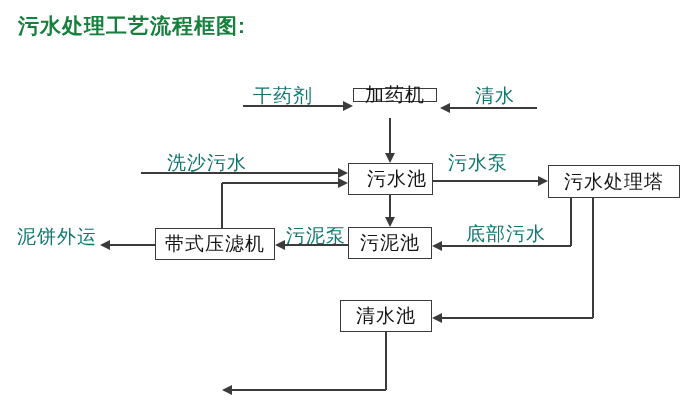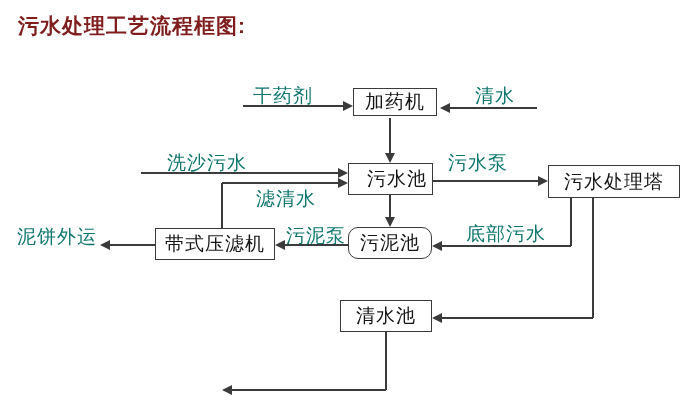--- a/index.html
+++ b/index.html
@@ -2,21 +2,21 @@
 <html><head>
 <meta charset="utf-8">
 <style>
   html,body{margin:0;padding:0;background:#ffffff;}
   .canvas{
     position:relative;width:700px;height:420px;background:#ffffff;overflow:hidden;
     font-family:"Liberation Sans","DejaVu Sans",sans-serif;color:#1b1b1b;
   }
   .page-title{
     position:absolute;left:18px;top:12px;
-    font-size:21px;font-weight:bold;letter-spacing:1px;white-space:nowrap;color:#7f1d1d;
+    font-size:21px;font-weight:bold;letter-spacing:1px;white-space:nowrap;color:#15803d;
   }
   .node{
     position:absolute;box-sizing:border-box;background:#ffffff;
     border:1.5px solid #3b3b3b;
     display:flex;align-items:center;justify-content:center;
     font-size:19px;letter-spacing:1px;white-space:nowrap;color:#151515;
   }
   .lbl{
     position:absolute;font-size:19px;letter-spacing:1px;white-space:nowrap;color:#0f766e;
   }
@@ -28,43 +28,42 @@
   .ah-left{border-right:10px solid #3b3b3b;border-top:5px solid transparent;border-bottom:5px solid transparent;}
   .ah-down{border-top:10px solid #3b3b3b;border-left:5px solid transparent;border-right:5px solid transparent;}
 </style>
 </head>
 <body>
 
 <div class="canvas">
 
   <div class="page-title">污水处理工艺流程框图:</div>
 
-  <div class="node" style="left:353px;top:88px;width:84px;height:28px;">
+  <div class="node" style="left:353px;top:88px;width:84px;height:14px;">
     <span>加药机</span>
   </div>
   <div class="node" style="left:348px;top:163px;width:85px;height:32px;padding-left:13px;">
     <span>污水池</span>
   </div>
   <div class="node" style="left:155px;top:228px;width:120px;height:32px;">
     <span>带式压滤机</span>
   </div>
   <div class="node" style="left:548px;top:165px;width:132px;height:33px;">
     <span>污水处理塔</span>
   </div>
-  <div class="node" style="left:348px;top:227px;width:84px;height:32px;border-radius:10px;">
+  <div class="node" style="left:348px;top:227px;width:84px;height:32px;">
     <span>污泥池</span>
   </div>
   <div class="node" style="left:340px;top:300px;width:92px;height:32px;">
     <span>清水池</span>
   </div>
 
   <div class="lbl" style="left:253px;top:83px;">干药剂</div>
   <div class="lbl" style="left:475px;top:83px;">清水</div>
   <div class="lbl" style="left:167px;top:150px;">洗沙污水</div>
-  <div class="lbl" style="left:256px;top:186px;">滤清水</div>
   <div class="lbl" style="left:448px;top:150px;">污水泵</div>
   <div class="lbl" style="left:286px;top:223px;">污泥泵</div>
   <div class="lbl" style="left:466px;top:221px;">底部污水</div>
   <div class="lbl" style="left:17px;top:224px;">泥饼外运</div>
 
   <div class="ln h" style="left:243px;top:105px;width:101px;"></div>
   <div class="ah ah-right" style="left:343px;top:101px;"></div>
 
   <div class="ln h" style="left:450px;top:107px;width:87px;"></div>
   <div class="ah ah-left" style="left:440px;top:103px;"></div>

